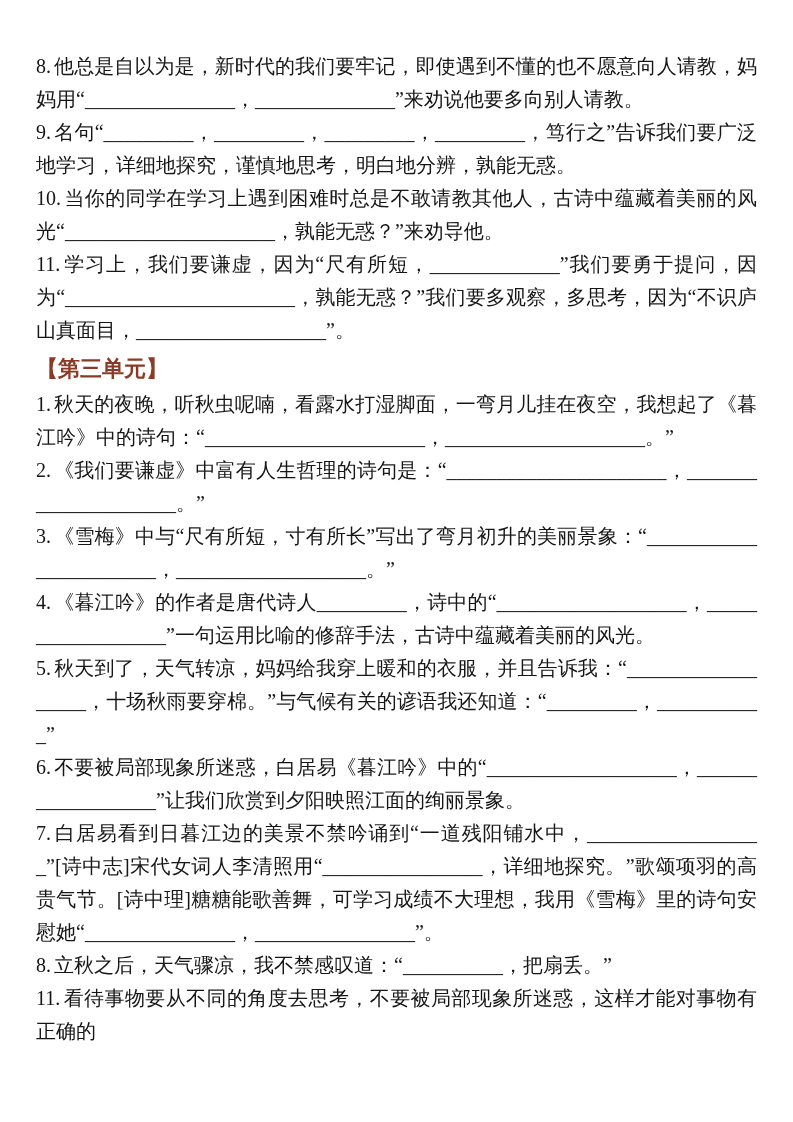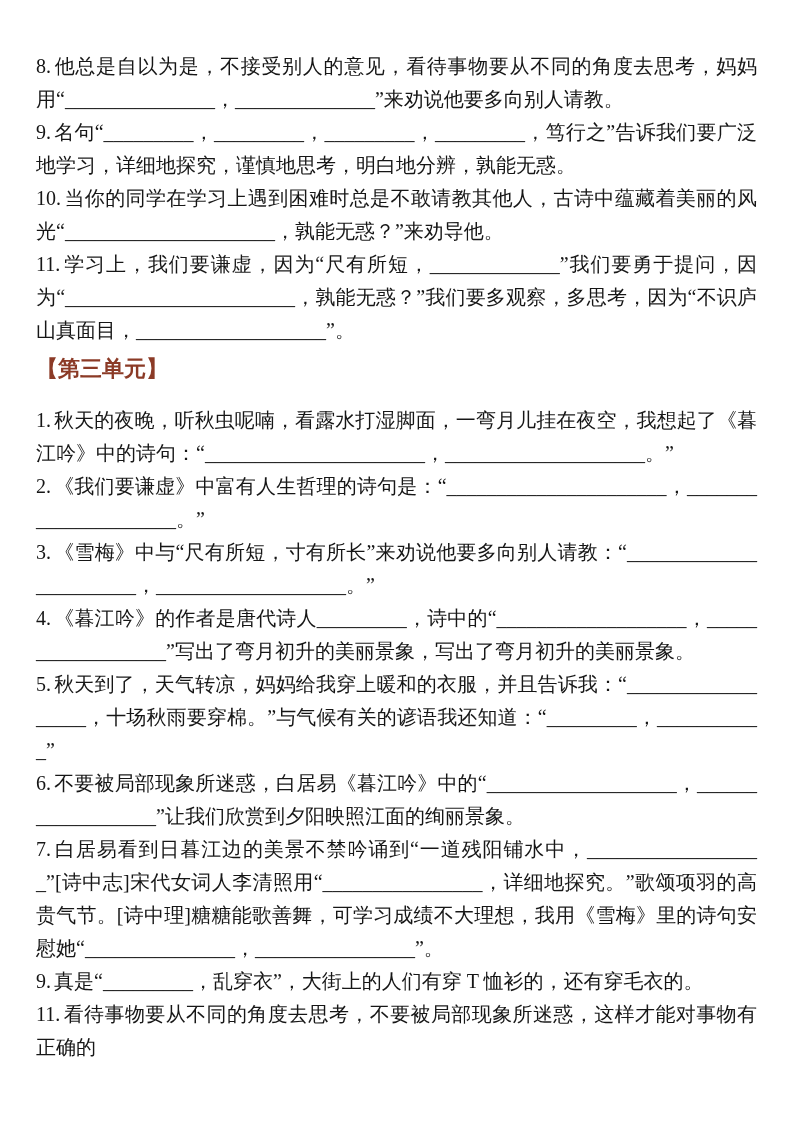--- a/index.html
+++ b/index.html
@@ -23,58 +23,58 @@
   }
   p.item {
     margin: 0;
     text-align: justify;
     word-break: break-all;
   }
   .q-num {
     margin-right: 3px;
   }
   h2.unit-header {
-    margin: 7px 0 20px 0;
+    margin: 7px 0 4px 0;
     font-family: "Liberation Sans", "DejaVu Sans", sans-serif;
     font-weight: bold;
     font-size: 22px;
     line-height: 30px;
     color: #8b3a26;
     text-align: left;
   }
 </style>
 </head>
 <body>
 
 <div class="page">
 
-  <p class="item"><span class="q-num">8.</span><span>他总是自以为是，不接受别人的意见，看待事物要从不同的角度去思考，妈妈用“_______________，______________”来劝说他要多向别人请教。</span></p>
+  <p class="item"><span class="q-num">8.</span><span>他总是自以为是，新时代的我们要牢记，即使遇到不懂的也不愿意向人请教，妈妈用“_______________，______________”来劝说他要多向别人请教。</span></p>
 
   <p class="item"><span class="q-num">9.</span><span>名句“_________，_________，_________，_________，笃行之”告诉我们要广泛地学习，详细地探究，谨慎地思考，明白地分辨，孰能无惑。</span></p>
 
   <p class="item"><span class="q-num">10.</span><span>当你的同学在学习上遇到困难时总是不敢请教其他人，古诗中蕴藏着美丽的风光“_____________________，孰能无惑？”来劝导他。</span></p>
 
   <p class="item"><span class="q-num">11.</span><span>学习上，我们要谦虚，因为“尺有所短，_____________”我们要勇于提问，因为“_______________________，孰能无惑？”我们要多观察，多思考，因为“不识庐山真面目，___________________”。</span></p>
 
 
   <h2 class="unit-header">【第三单元】</h2>
 
   <p class="item"><span class="q-num">1.</span><span>秋天的夜晚，听秋虫呢喃，看露水打湿脚面，一弯月儿挂在夜空，我想起了《暮江吟》中的诗句：“______________________，____________________。”</span></p>
 
   <p class="item"><span class="q-num">2.</span><span>《我们要谦虚》中富有人生哲理的诗句是：“______________________，_____________________。”</span></p>
 
-  <p class="item"><span class="q-num">3.</span><span>《雪梅》中与“尺有所短，寸有所长”来劝说他要多向别人请教：“_______________________，___________________。”</span></p>
+  <p class="item"><span class="q-num">3.</span><span>《雪梅》中与“尺有所短，寸有所长”写出了弯月初升的美丽景象：“_______________________，___________________。”</span></p>
 
-  <p class="item"><span class="q-num">4.</span><span>《暮江吟》的作者是唐代诗人_________，诗中的“___________________，__________________”写出了弯月初升的美丽景象，写出了弯月初升的美丽景象。</span></p>
+  <p class="item"><span class="q-num">4.</span><span>《暮江吟》的作者是唐代诗人_________，诗中的“___________________，__________________”一句运用比喻的修辞手法，古诗中蕴藏着美丽的风光。</span></p>
 
   <p class="item"><span class="q-num">5.</span><span>秋天到了，天气转凉，妈妈给我穿上暖和的衣服，并且告诉我：“__________________，十场秋雨要穿棉。”与气候有关的谚语我还知道：“_________，___________”</span></p>
 
   <p class="item"><span class="q-num">6.</span><span>不要被局部现象所迷惑，白居易《暮江吟》中的“___________________，__________________”让我们欣赏到夕阳映照江面的绚丽景象。</span></p>
 
   <p class="item"><span class="q-num">7.</span><span>白居易看到日暮江边的美景不禁吟诵到“一道残阳铺水中，__________________”[诗中志]宋代女词人李清照用“________________，详细地探究。”歌颂项羽的高贵气节。[诗中理]糖糖能歌善舞，可学习成绩不大理想，我用《雪梅》里的诗句安慰她“_______________，________________”。</span></p>
 
+  <p class="item"><span class="q-num">8.</span><span>立秋之后，天气骤凉，我不禁感叹道：“__________，把扇丢。”</span></p>
 
-  <p class="item"><span class="q-num">9.</span><span>真是“_________，乱穿衣”，大街上的人们有穿 T 恤衫的，还有穿毛衣的。</span></p>
 
 
   <p class="item"><span class="q-num">11.</span><span>看待事物要从不同的角度去思考，不要被局部现象所迷惑，这样才能对事物有正确的</span></p>
 
 </div>
 
 </body></html>

